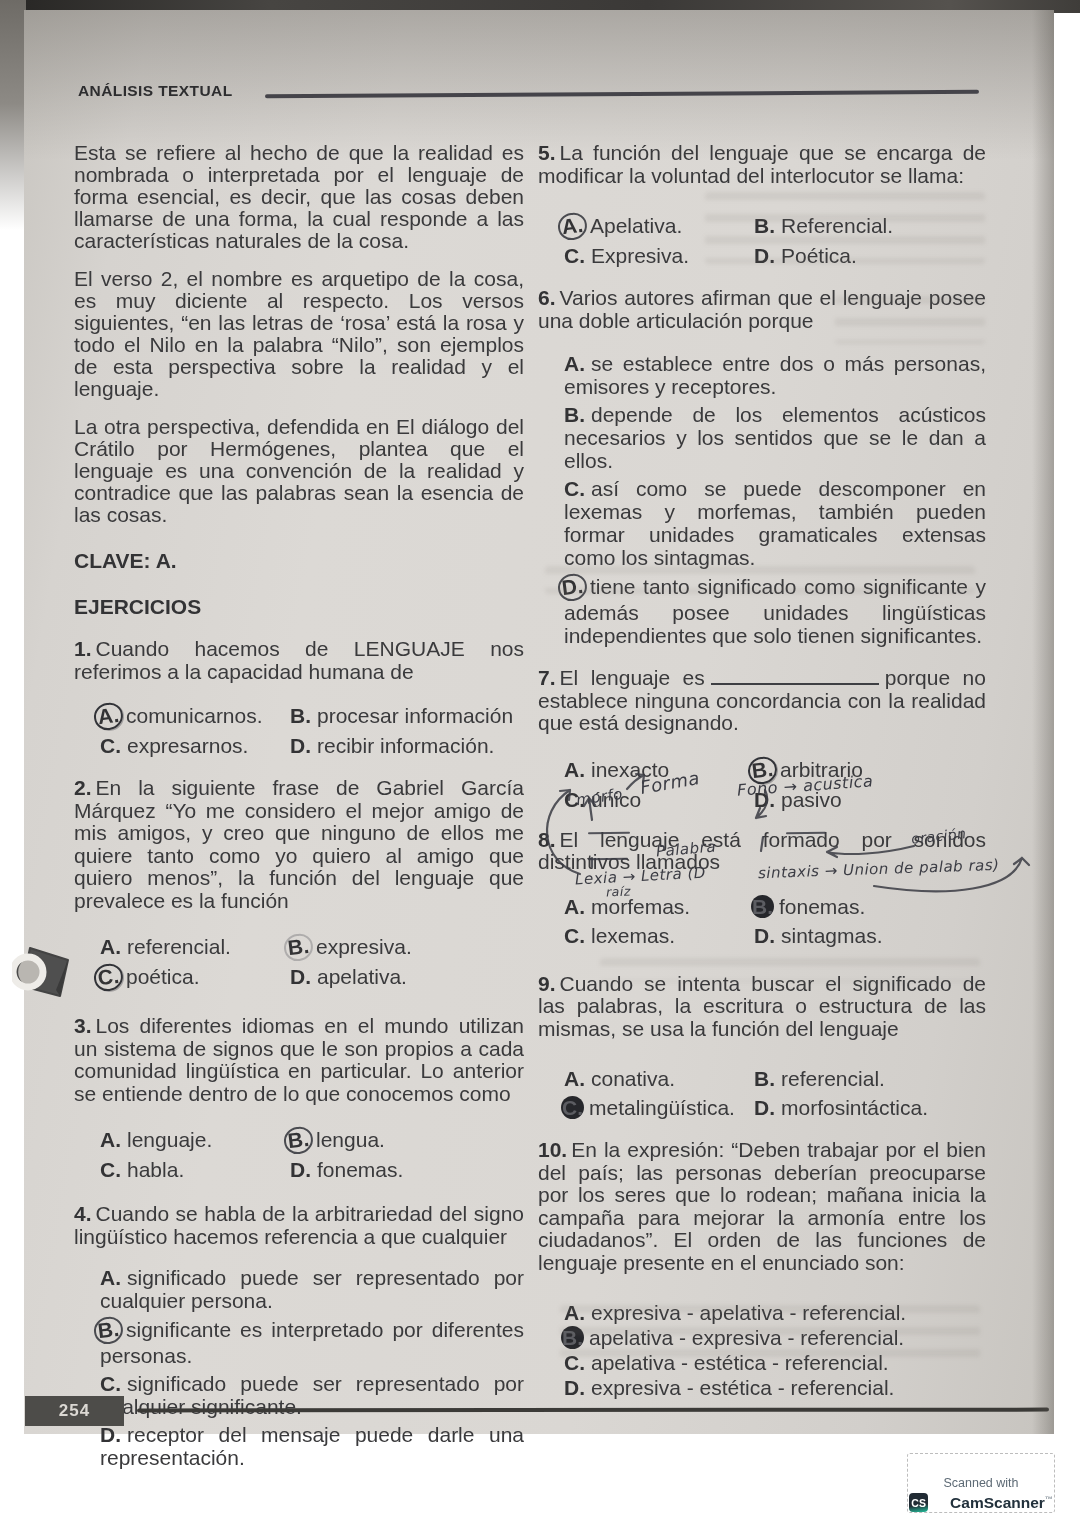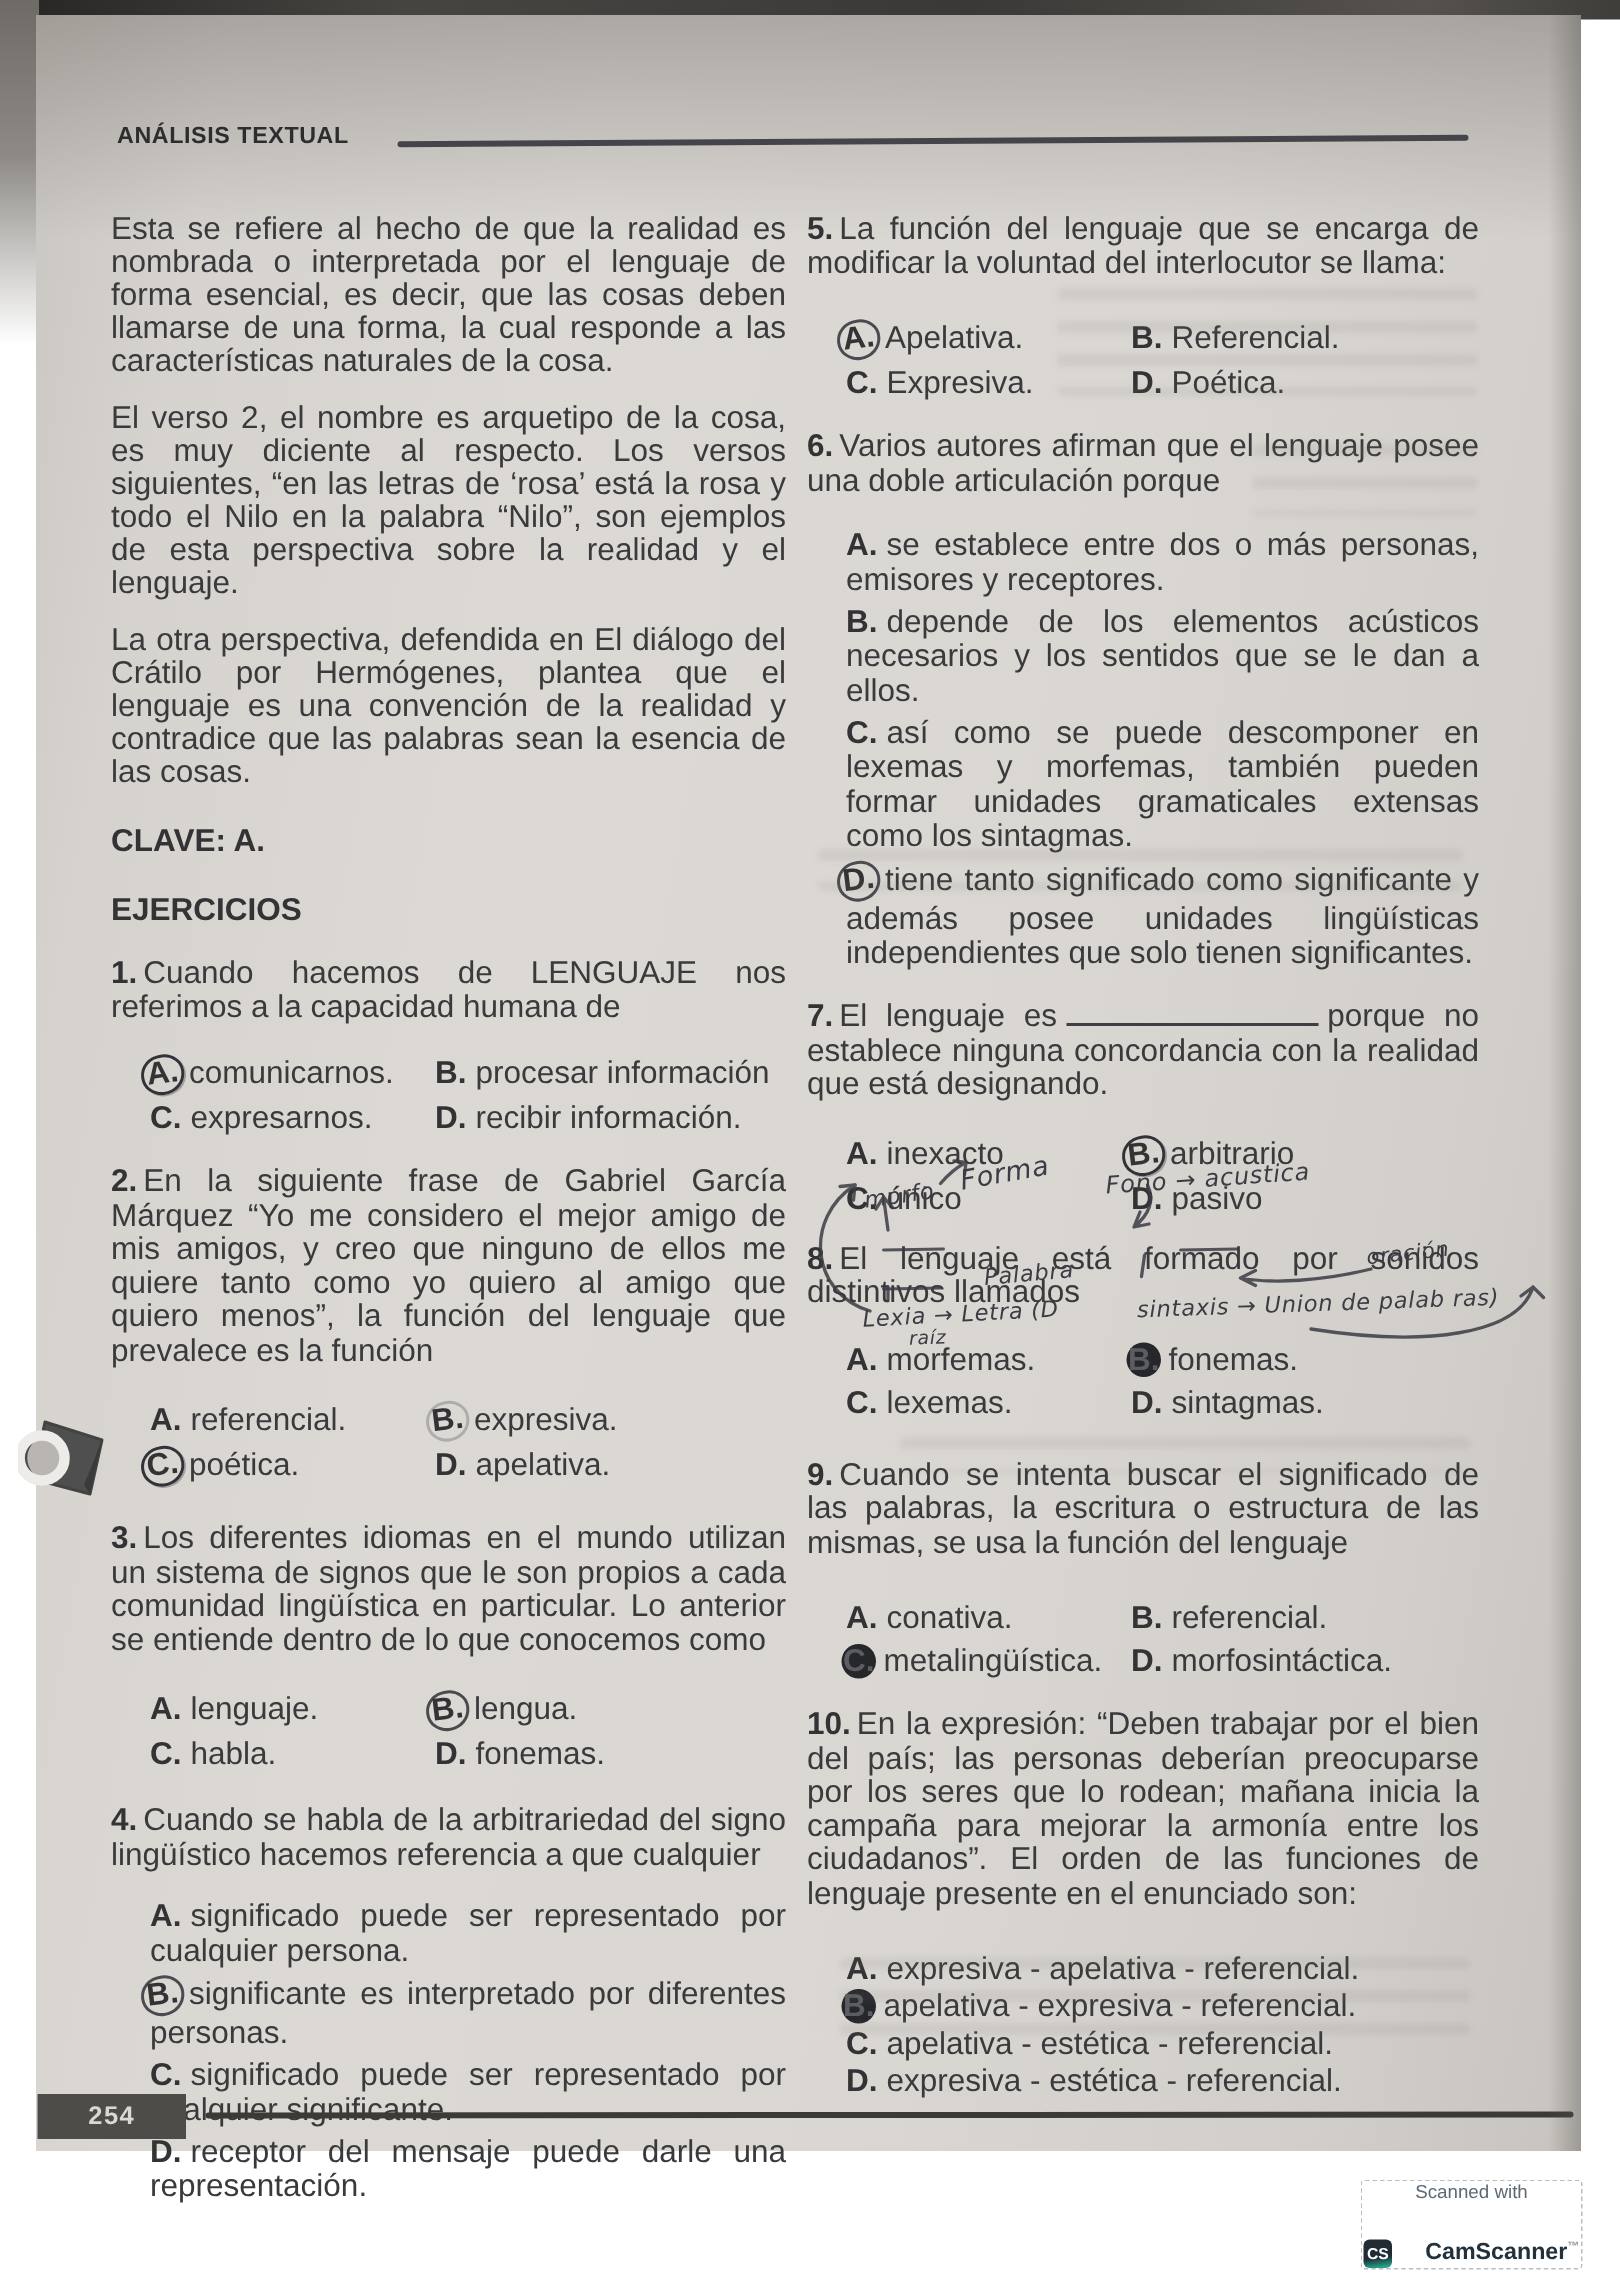--- a/index.html
+++ b/index.html
@@ -70,21 +70,21 @@
 
   .pagenum{position:absolute;left:1px;top:1386px;width:99px;height:30px;background:#4d4c49;
     color:#dbd8d3;font-weight:700;font-size:17px;letter-spacing:1px;display:flex;
     align-items:center;justify-content:center;}
   .foot-rule{position:absolute;left:113px;top:1398px;width:912px;height:3.5px;background:#3b3a37;
     border-radius:2px;transform:rotate(-.05deg);}
 
   
   .cs-badge{position:absolute;left:907px;top:1453px;width:146px;height:58px;background:#fff;
     border:1.5px dashed #bdbdbd;border-radius:3px;display:flex;flex-direction:column;
-    align-items:center;justify-content:space-between;gap:3px;}
+    align-items:center;justify-content:flex-end;gap:3px;}
   .scanned-with{font-size:12.5px;color:#5d6a75;}
   .cs-row{display:flex;align-items:center;gap:22px;}
   .cs-logo{width:19px;height:19px;border-radius:4px;color:#fff;font-weight:700;font-size:10.5px;
     display:flex;align-items:center;justify-content:center;
     background:linear-gradient(172deg,#212b34 0 62%,#24bf9c 100%);}
   .cs-name{font-size:15.5px;font-weight:700;color:#22313c;}
   .cs-tm{font-size:8px;color:#8a949c;vertical-align:super;}
 </style>
 </head>
 <body>

